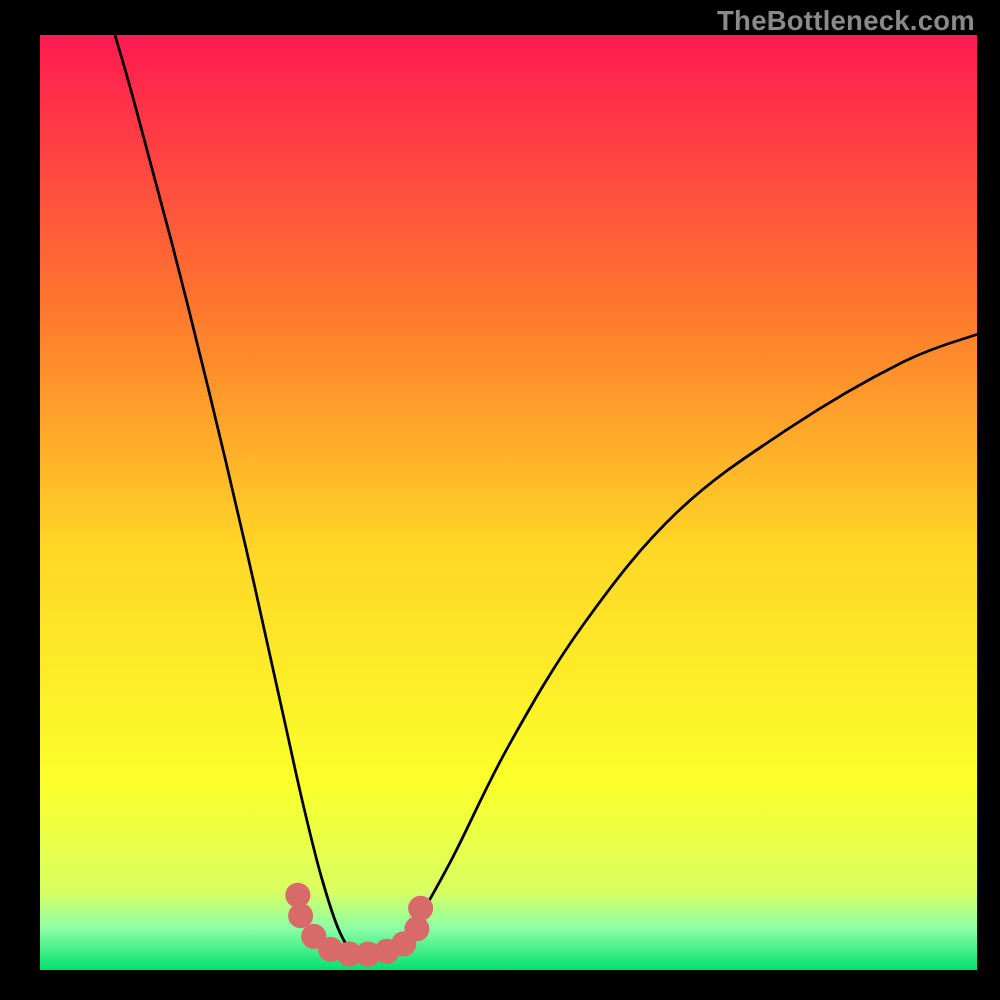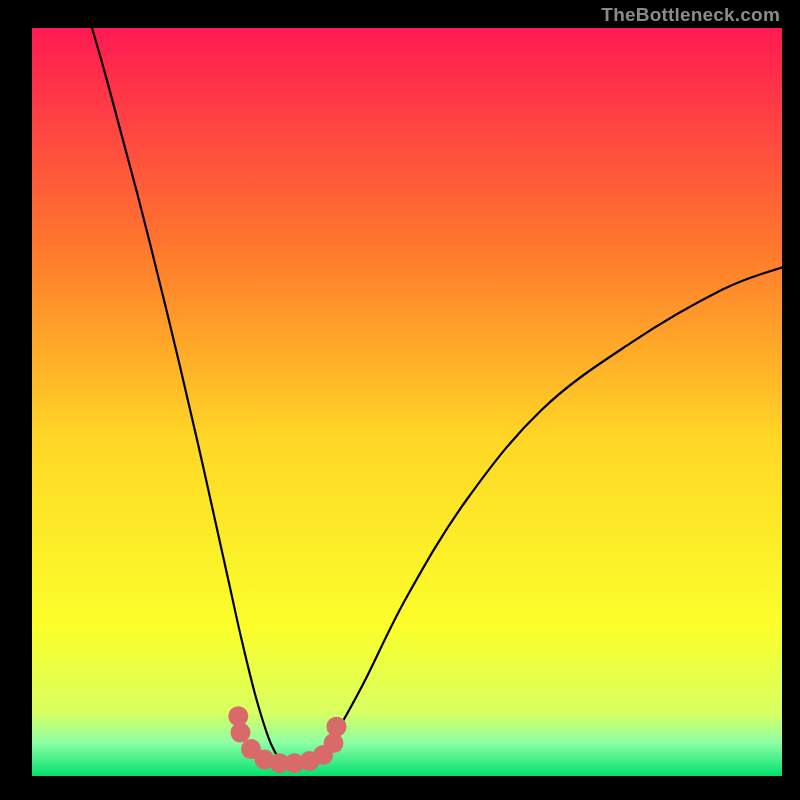--- a/index.html
+++ b/index.html
@@ -24,21 +24,21 @@
     top: 28px;
     width: 750px;
     height: 748px;
     overflow: hidden;
   }
   .watermark {
     position: absolute;
     top: 4px;
     right: 20px;
     font-family: Arial, Helvetica, sans-serif;
-    font-size: 19px;
+    font-size: 22px;
     font-weight: 600;
     color: #8a8a8a;
     letter-spacing: 0.2px;
   }
   svg {
     position: absolute;
     left: 0;
     top: 0;
   }
 </style>

